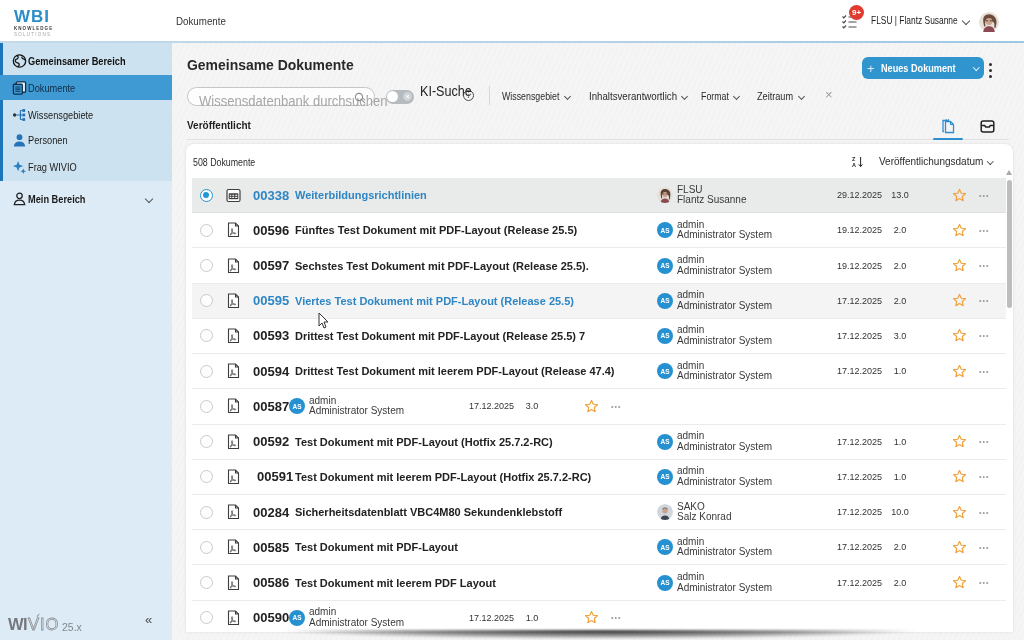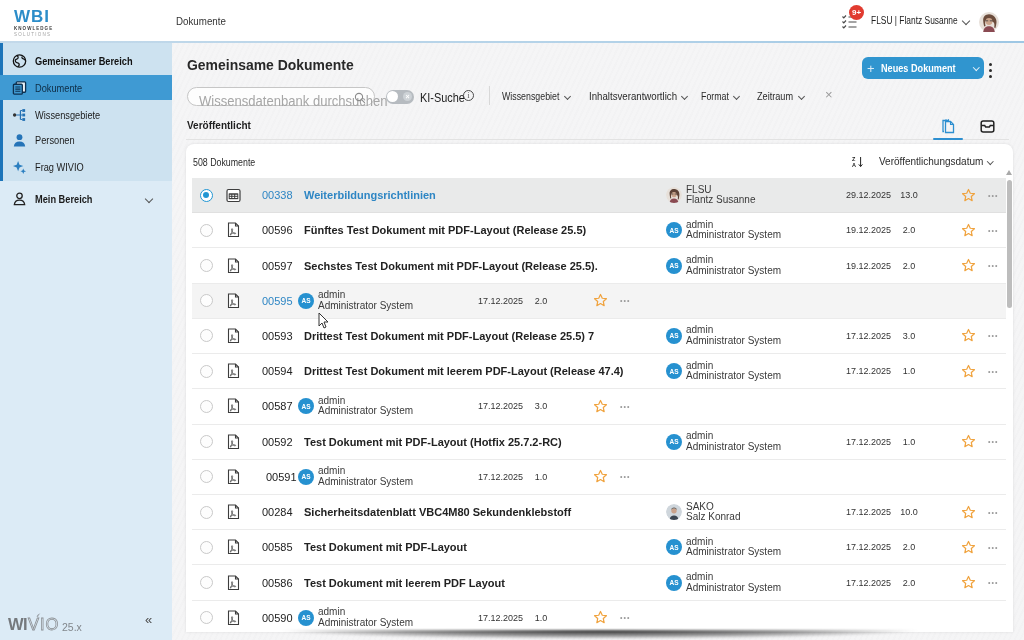--- a/index.html
+++ b/index.html
@@ -20,21 +20,21 @@
 .badge{position:absolute;left:849px;top:5px;width:15px;height:15px;border-radius:50%;background:#e13b30;color:#fff;font-size:8px;font-weight:bold;text-align:center;line-height:15px}
 .uname{position:absolute;left:871px;top:15px;font-size:10px;color:#222}
 .chev{display:inline-block;width:6px;height:6px;border-right:1.3px solid #555;border-bottom:1.3px solid #555;transform:rotate(45deg)}
 .uchev{position:absolute;left:963px;top:18px}
 .uav{position:absolute;left:979px;top:12px}
 
 .sidebar{position:absolute;left:0;top:43px;width:172px;height:597px;background:#dcebf6}
 .grp1{position:absolute;left:0;top:43px;width:172px;height:138px;background:#cde2f0;border-left:3px solid #1c74b9}
 .snav{position:absolute;left:0;width:172px;height:25px;display:flex;align-items:center}
 .snav .sic{width:15px;height:16px;margin-left:12px;display:flex;align-items:center;justify-content:center;flex:none}
-.snav .stx{margin-left:8px;font-size:11px;color:#1b1b1b}
+.snav .stx{margin-left:1px;font-size:11px;color:#1b1b1b}
 .shead .stx{font-weight:bold;color:#111}
 .s-sel{background:#3f9ad3;height:25px}
 .s-sel .stx{color:#0e2c44}
 .mb .stx{font-weight:bold}
 .mbchev{position:absolute;left:146px;top:196px}
 .wivio{position:absolute;left:8px;top:611px}
 .collapse{position:absolute;left:145px;top:612px;font-size:13px;color:#4c4c4c}
 
 .mainbg{position:absolute;left:172px;top:43px;width:852px;height:597px;background:repeating-linear-gradient(115deg,rgba(120,120,130,.02) 0 2px,transparent 2px 5px),#f5f5f6}
 .h1{position:absolute;left:187px;top:56px;font-size:15px;font-weight:bold;color:#282828;letter-spacing:0}
@@ -42,21 +42,21 @@
 .newbtn .p{font-size:13px;margin-right:6px;color:#d8ebf7;font-weight:normal}
 .newbtn .chev{border-color:#e8f2fa;width:4.5px;height:4.5px;margin-left:8px;margin-top:-2px}
 .vdots div{width:3.2px;height:3.2px;border-radius:50%;background:#2c2c2c;margin:2.8px 0}
 .vd{left:989px;top:60px}
 .search{position:absolute;left:187px;top:87px;width:188px;height:19px;border:1px solid #c6c6c6;border-radius:9.5px;background:#fdfdfd}
 .search .ph{position:absolute;left:11px;top:3.5px;font-size:15px;color:#a6a6a6}
 .search svg{position:absolute;right:8px;top:3.5px}
 .toggle{position:absolute;left:386px;top:90px;width:28px;height:13.5px;border-radius:7px;background:#b6bbc0}
 .toggle .knob{position:absolute;left:1.2px;top:1.2px;width:11px;height:11px;border-radius:50%;background:#fff}
 .toggle .xb{position:absolute;right:2px;top:2.2px;width:9px;height:9px;border-radius:50%;background:#cdd2d6;color:#fff;font-size:7px;line-height:9px;text-align:center;font-weight:bold}
-.kis{position:absolute;left:420px;top:90px;font-size:13px;color:#1c1c1c}
+.kis{position:absolute;left:420px;top:82px;font-size:15px;color:#1c1c1c}
 .info{position:absolute;left:463px;top:90px;width:11px;height:11px;border:1.1px solid #4c4c4c;border-radius:50%;color:#4c4c4c;font-size:7.5px;text-align:center;line-height:10px;font-family:"Liberation Serif",serif}
 .fdiv{position:absolute;left:489px;top:86px;width:1px;height:19px;background:#d8d8d8}
 .filt{position:absolute;top:90px;font-size:10.5px;color:#2a2a2a;white-space:nowrap}
 .fchev{position:absolute;top:93.5px;width:5px;height:5px;border-width:1.2px}
 .fx{position:absolute;left:825px;top:87px;font-size:13px;color:#9a9a9a}
 .tablab{position:absolute;left:187px;top:120px;font-size:10px;font-weight:bold;color:#1f1f1f}
 .tabline{position:absolute;left:186px;top:139px;width:823px;height:1px;background:#e2e2e2}
 .tabic1{position:absolute;left:940px;top:118px}
 .tabuline{position:absolute;left:933px;top:137.5px;width:30px;height:2.5px;background:#2d8fd0;border-radius:1px}
 .tabic2{position:absolute;left:980px;top:119px}
@@ -68,21 +68,21 @@
 .sortl{position:absolute;left:879px;top:156px;font-size:10px;color:#2b2b2b}
 .schev{position:absolute;left:988px;top:159px;width:4.5px;height:4.5px;border-width:1.1px}
 .rows{position:absolute;left:192px;top:178px;width:814px;height:454px;overflow:hidden}
 .row{position:relative;height:35.23px;display:flex;align-items:center;border-bottom:1px solid #ebebeb}
 .row.sel{background:#e9eaea;border-bottom-color:#e0e0e0}
 .row.hov{background:#f4f4f4}
 .radio{width:13px;height:13px;border:1px solid #c9c9c9;border-radius:50%;margin-left:8px;flex:none;background:#fdfdfd}
 .radio.on{border:1.5px solid #2196d3;position:relative;background:#fff}
 .radio.on::after{content:"";position:absolute;left:2px;top:2px;width:6px;height:6px;border-radius:50%;background:#2196d3}
 .ficon{width:15px;margin-left:13px;flex:none;display:flex}
-.num{width:36px;margin-left:21px;flex:none;font-weight:normal;font-size:11px;color:#222}
+.num{width:36px;margin-left:12px;flex:none;font-weight:bold;font-size:13px;color:#222}
 .tit{width:362px;margin-left:6px;flex:none;font-weight:bold;font-size:11px;color:#222;white-space:nowrap;overflow:hidden}
 .blue{color:#2e86c4}
 .av{width:16px;flex:none;display:flex}
 .av-as{width:16px;height:16px;border-radius:50%;background:#2691d0;color:#fff;font-size:6.5px;font-weight:bold;display:flex;align-items:center;justify-content:center}
 .av-ph{border-radius:50%}
 .names{margin-left:4px;width:140px;flex:none;display:flex;flex-direction:column;font-size:10px;color:#3a3a3a;line-height:10.5px}
 .date{width:65px;flex:none;font-size:9px;color:#333;text-align:right}
 .ver{width:36px;flex:none;font-size:9px;color:#333;text-align:center}
 .star{margin-left:34px;flex:none;display:flex}
 .dots{margin-left:12px;flex:none;font-size:7px;color:#9a9a9a;letter-spacing:1px}
@@ -240,20 +240,21 @@
 <div class="row hov">
       <span class="radio"></span>
       <span class="ficon">
         <svg width="15" height="16" viewBox="0 0 15 16">
           <path d="M2.5 1h7l3 3v10.5h-10z" fill="#fff" stroke="#3d3d3d" stroke-width="1.1"></path>
           <path d="M9.5 1v3h3" fill="none" stroke="#3d3d3d" stroke-width="1.1"></path>
           <path d="M4.6 12.3c.6-.9 1.5-2.7 1.9-4 .5-1.7-.8-2.2-1-.9-.2 1.4 1.7 4.1 3.2 4.4 1.2.2 1.3-.9.1-.9-1.3 0-3.3.6-4.2 1.4-.8.8.3 1 .6.3z" fill="none" stroke="#555" stroke-width=".9"></path>
         </svg>
       </span>
       <span class="num blue">00595</span>
+      <span class="tit blue">Viertes Test Dokument mit PDF-Layout (Release 25.5)</span>
       <span class="av">
         <span class="av-as">AS</span>
       </span>
       <span class="names">
         <span>admin</span>
         <span>Administrator System</span>
       </span>
       <span class="date">17.12.2025</span>
       <span class="ver">2.0</span>
       <span class="star">
@@ -373,20 +374,21 @@
 <div class="row">
       <span class="radio"></span>
       <span class="ficon">
         <svg width="15" height="16" viewBox="0 0 15 16">
           <path d="M2.5 1h7l3 3v10.5h-10z" fill="#fff" stroke="#3d3d3d" stroke-width="1.1"></path>
           <path d="M9.5 1v3h3" fill="none" stroke="#3d3d3d" stroke-width="1.1"></path>
           <path d="M4.6 12.3c.6-.9 1.5-2.7 1.9-4 .5-1.7-.8-2.2-1-.9-.2 1.4 1.7 4.1 3.2 4.4 1.2.2 1.3-.9.1-.9-1.3 0-3.3.6-4.2 1.4-.8.8.3 1 .6.3z" fill="none" stroke="#555" stroke-width=".9"></path>
         </svg>
       </span>
       <span class="num" style="text-indent:4px">00591</span>
+      <span class="tit">Test Dokument mit leerem PDF-Layout (Hotfix 25.7.2-RC)</span>
       <span class="av">
         <span class="av-as">AS</span>
       </span>
       <span class="names">
         <span>admin</span>
         <span>Administrator System</span>
       </span>
       <span class="date">17.12.2025</span>
       <span class="ver">1.0</span>
       <span class="star">

